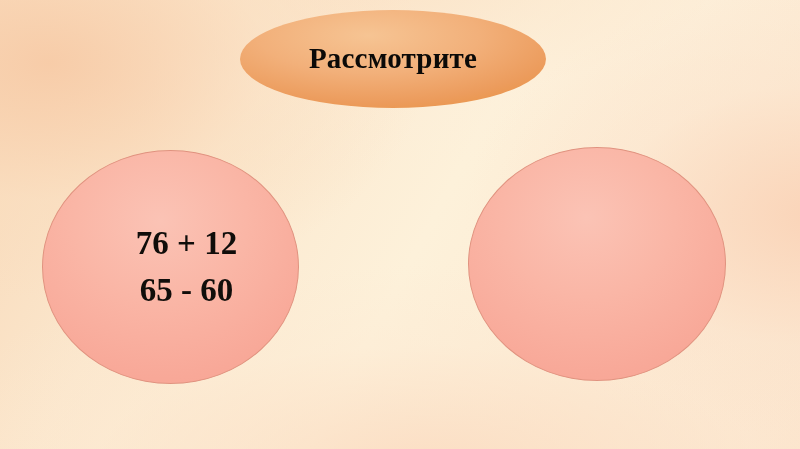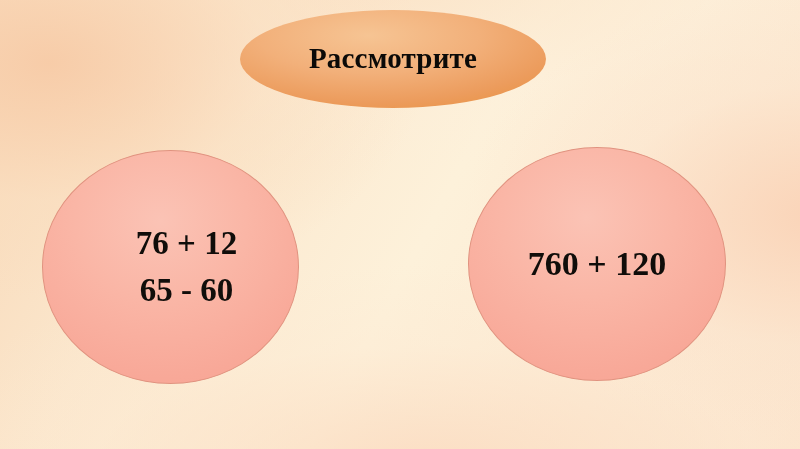--- a/index.html
+++ b/index.html
@@ -105,16 +105,15 @@
   <div class="title-ellipse">
     <div class="title-line">Рассмотрите</div>
   </div>
 
   <div class="expr-circle" id="circle-left">
     <div class="expr-line">76 + 12</div>
     <div class="expr-line">65 - 60</div>
   </div>
 
   <div class="expr-circle" id="circle-right">
-    <div class="expr-line">760 + 120</div>
   </div>
 
 </div>
 
 </body></html>

